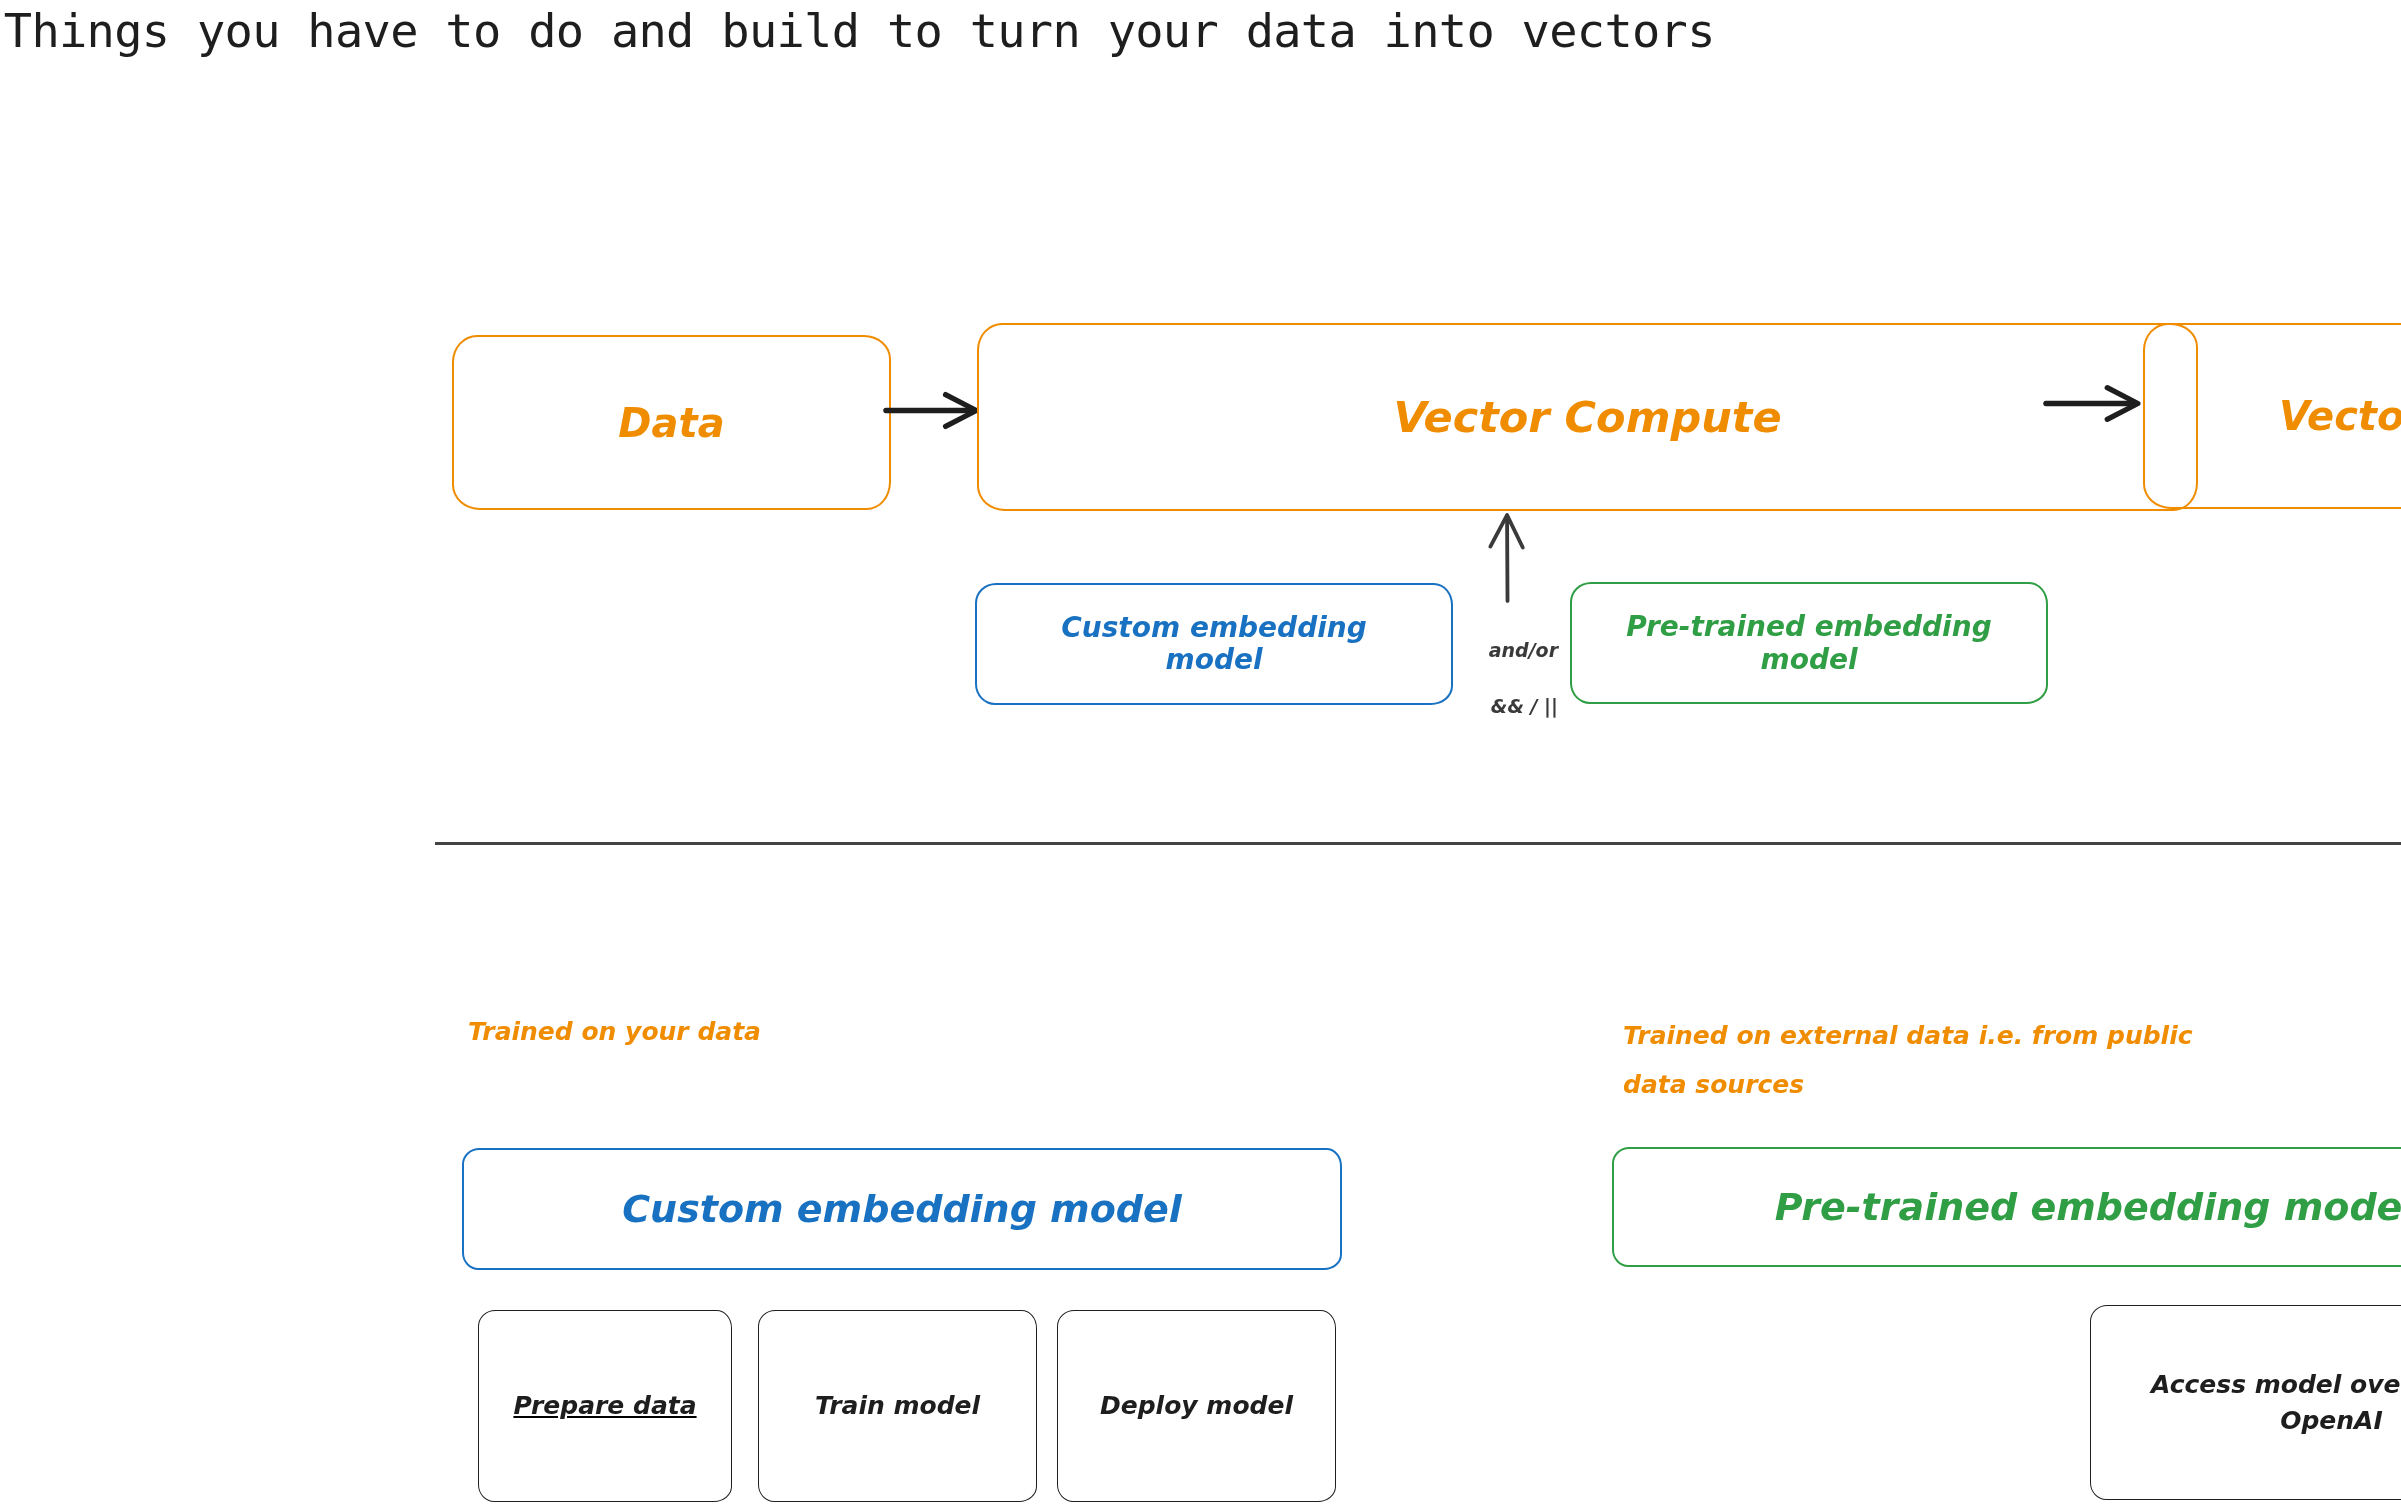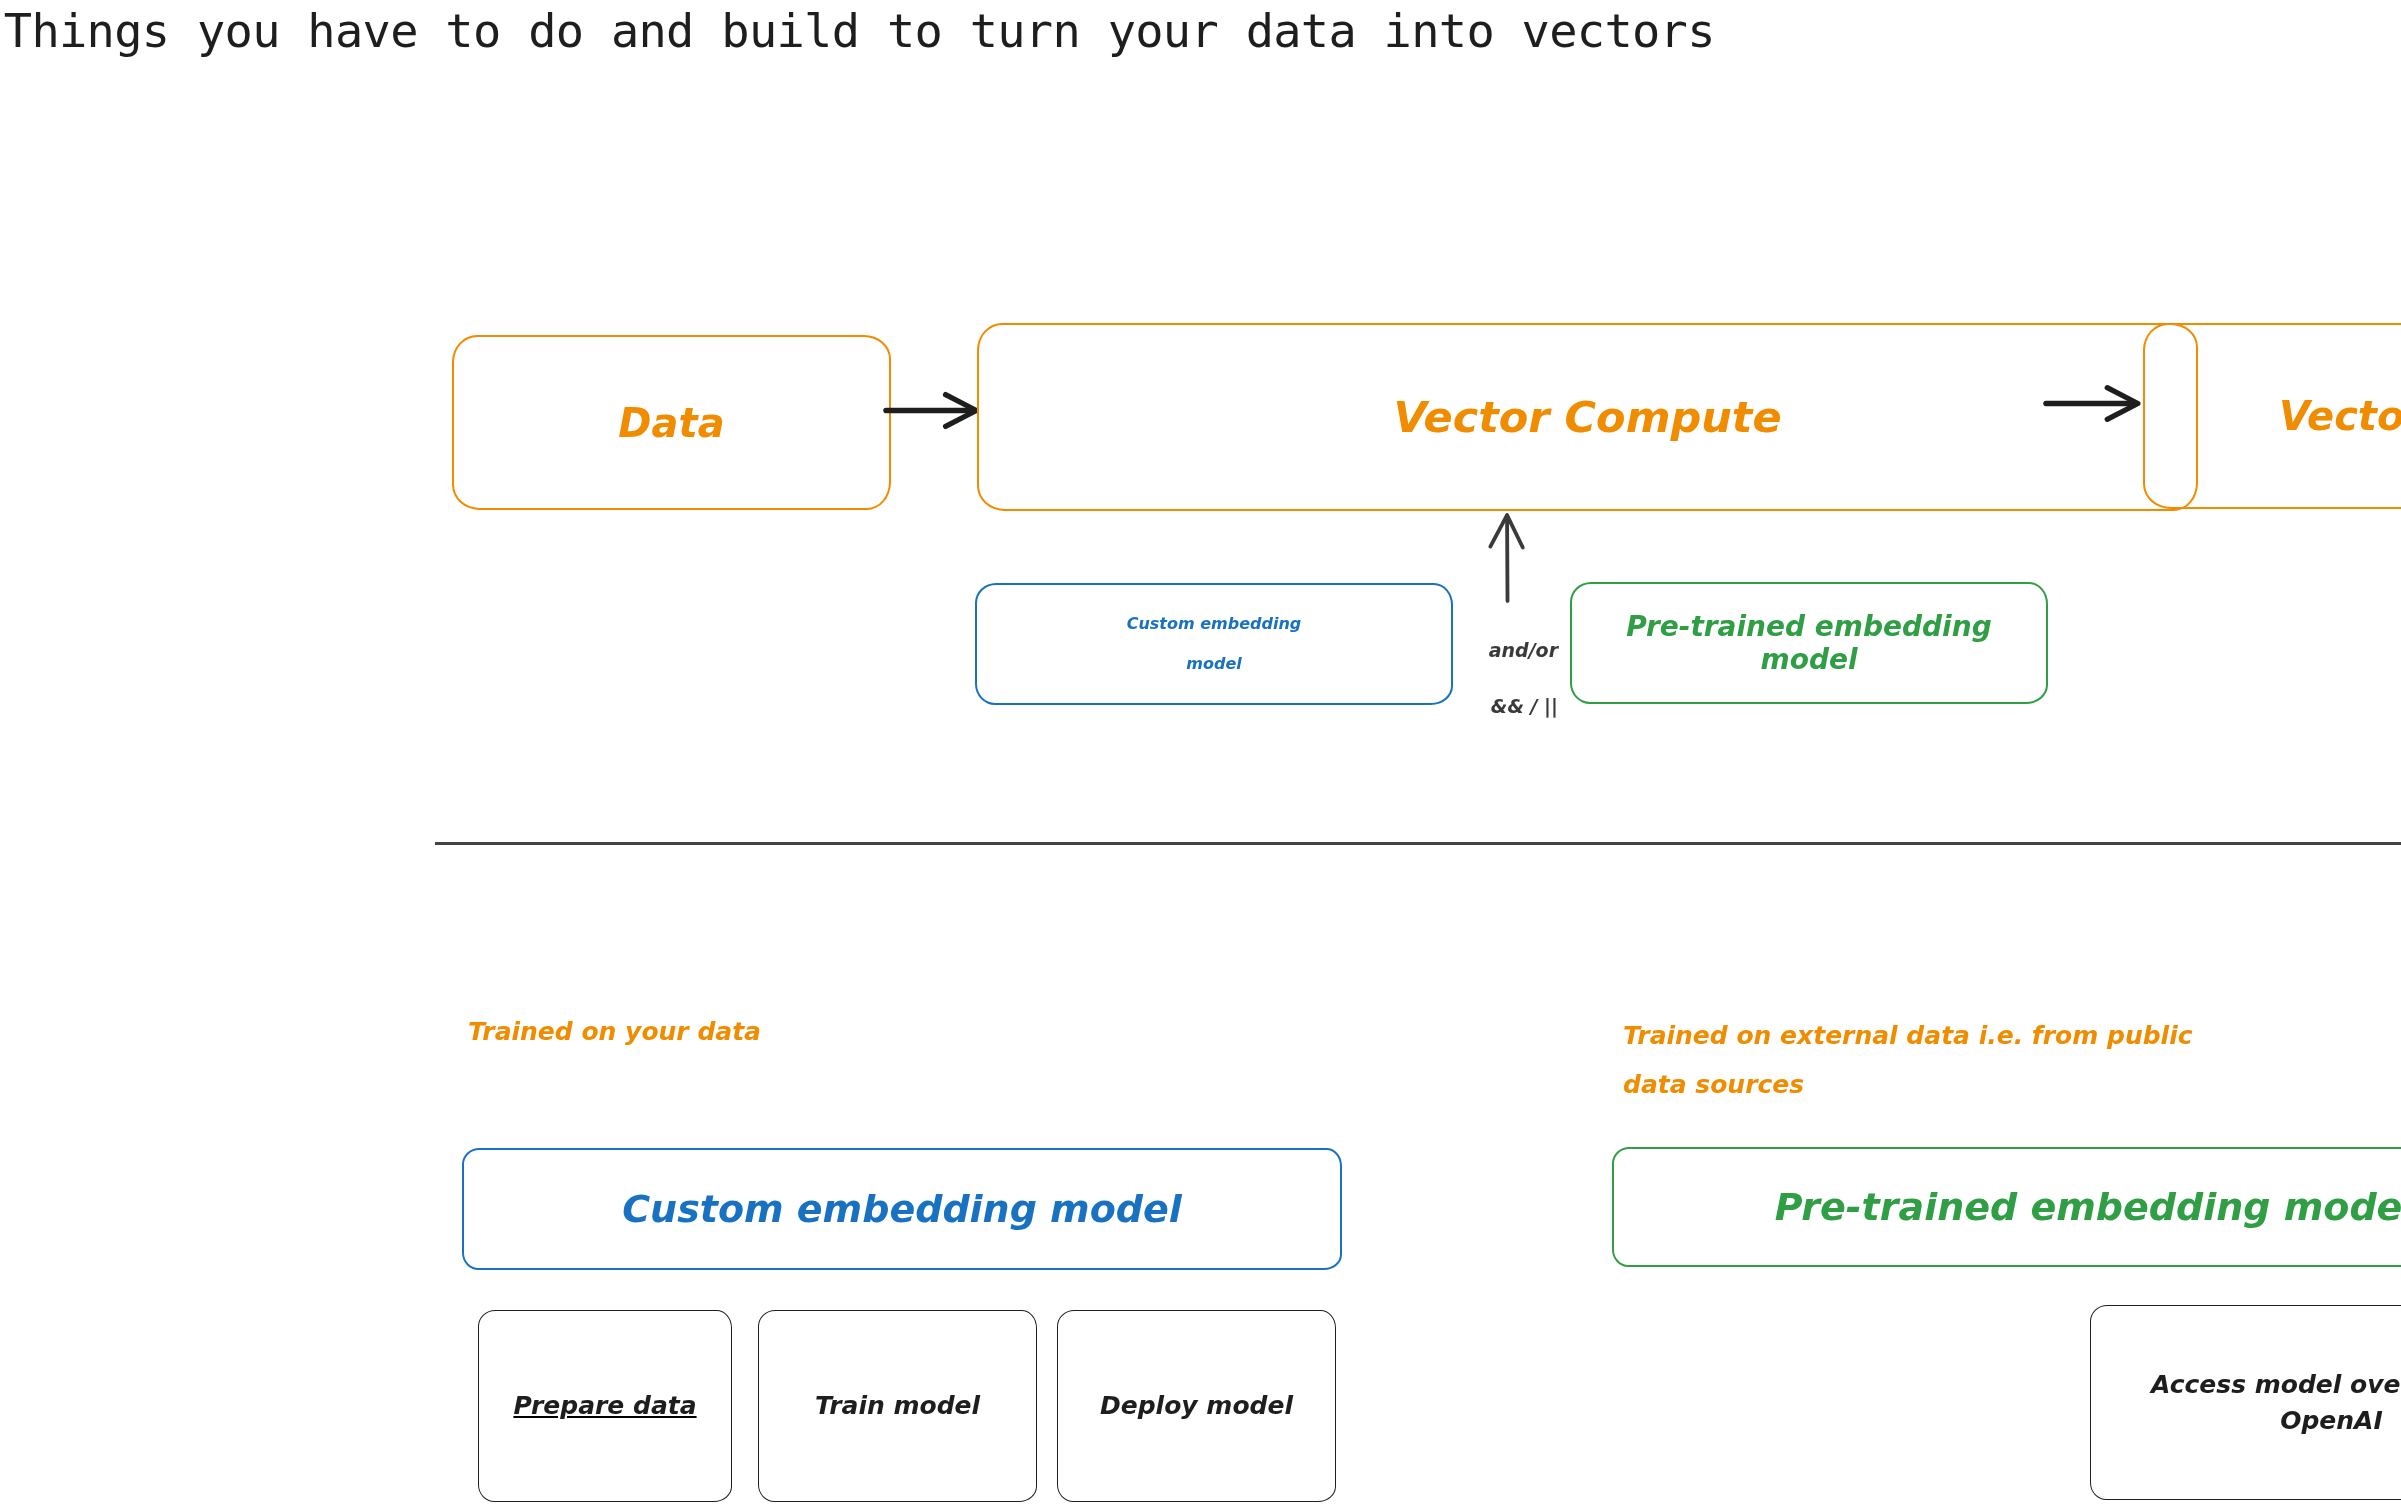--- a/index.html
+++ b/index.html
@@ -131,21 +131,21 @@
   </div>
 
   <svg class="arrow-svg" style="left:1477px; top:512px; width:62px; height:91px;" viewBox="0 0 130 190">
     <g stroke="#3a3a3a" stroke-width="8" fill="none" stroke-linecap="round" stroke-linejoin="round">
       <path d="M 64 186 L 63 8"></path>
       <path d="M 28 72 L 63 6 L 96 74"></path>
     </g>
   </svg>
 
   <div class="hbox r-mid c-blue" style="left:975px; top:583px; width:478px; height:122px;">
-    <span class="label" style="font-size:16px; line-height:40px;">Custom embedding
+    <span class="label" style="font-size:28px; line-height:32px;">Custom embedding
 model</span>
   </div>
 
   <div class="hand t-dark" style="left:1460px; top:608px; width:98px; font-size:19px; line-height:28px; text-align:right;">
     <div>and/or</div>
     <div>&amp;&amp; / ||</div>
   </div>
 
   <div class="hbox r-mid c-green" style="left:1570px; top:582px; width:478px; height:122px;">
     <span class="label" style="font-size:28px; line-height:33px;">Pre-trained embedding

